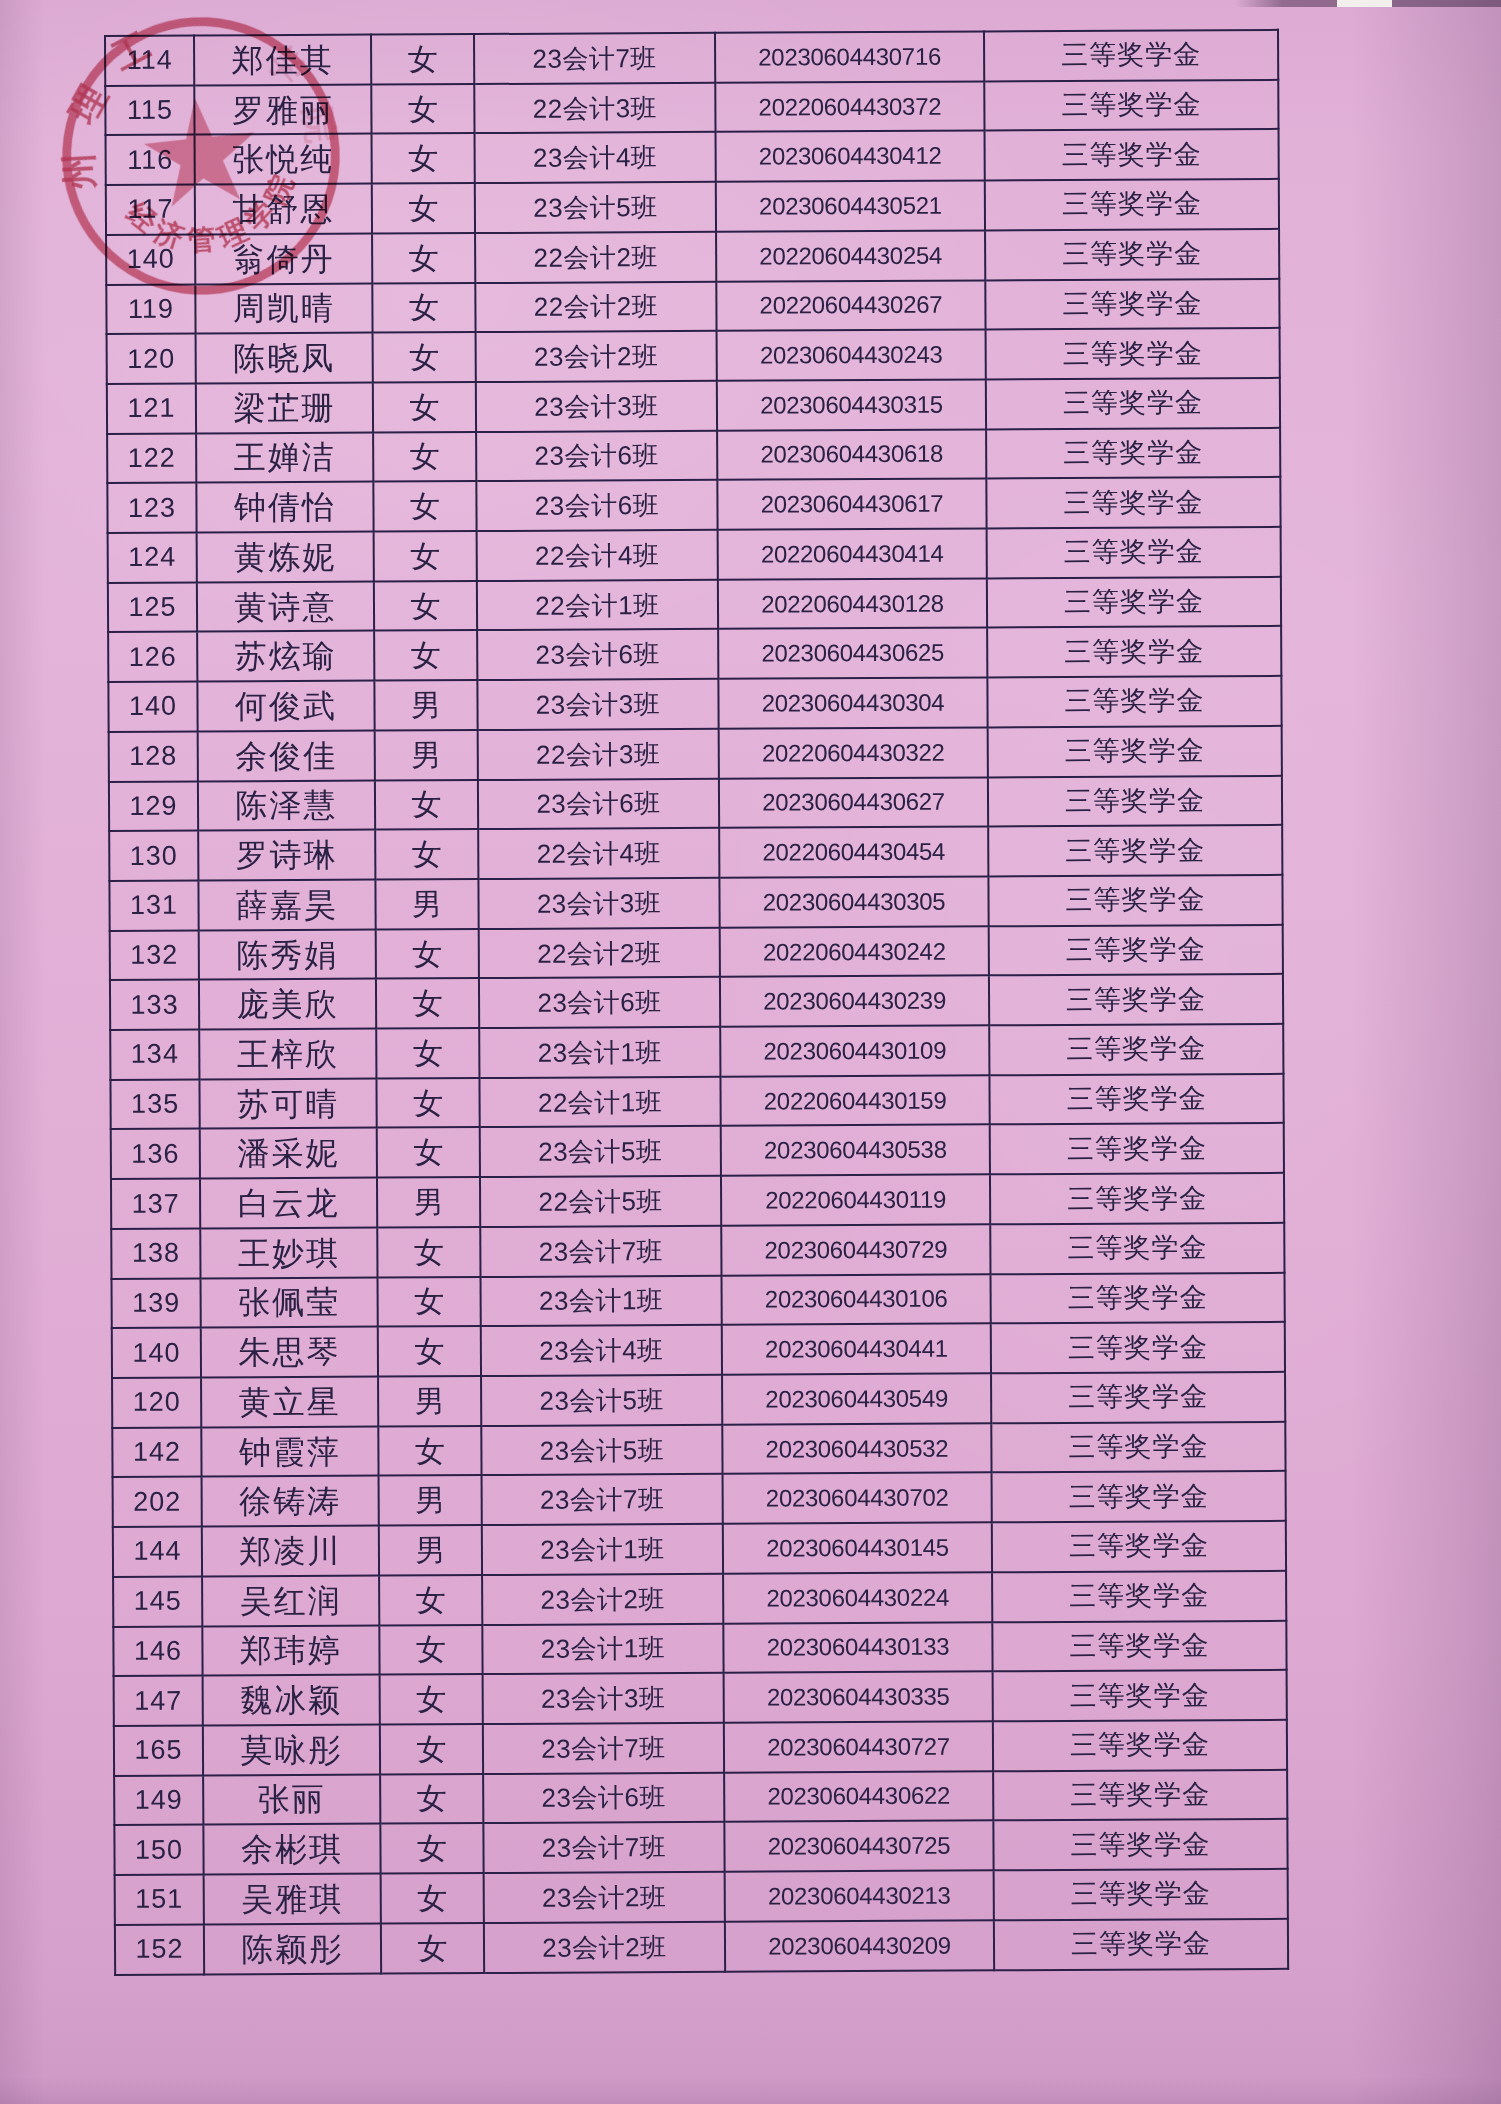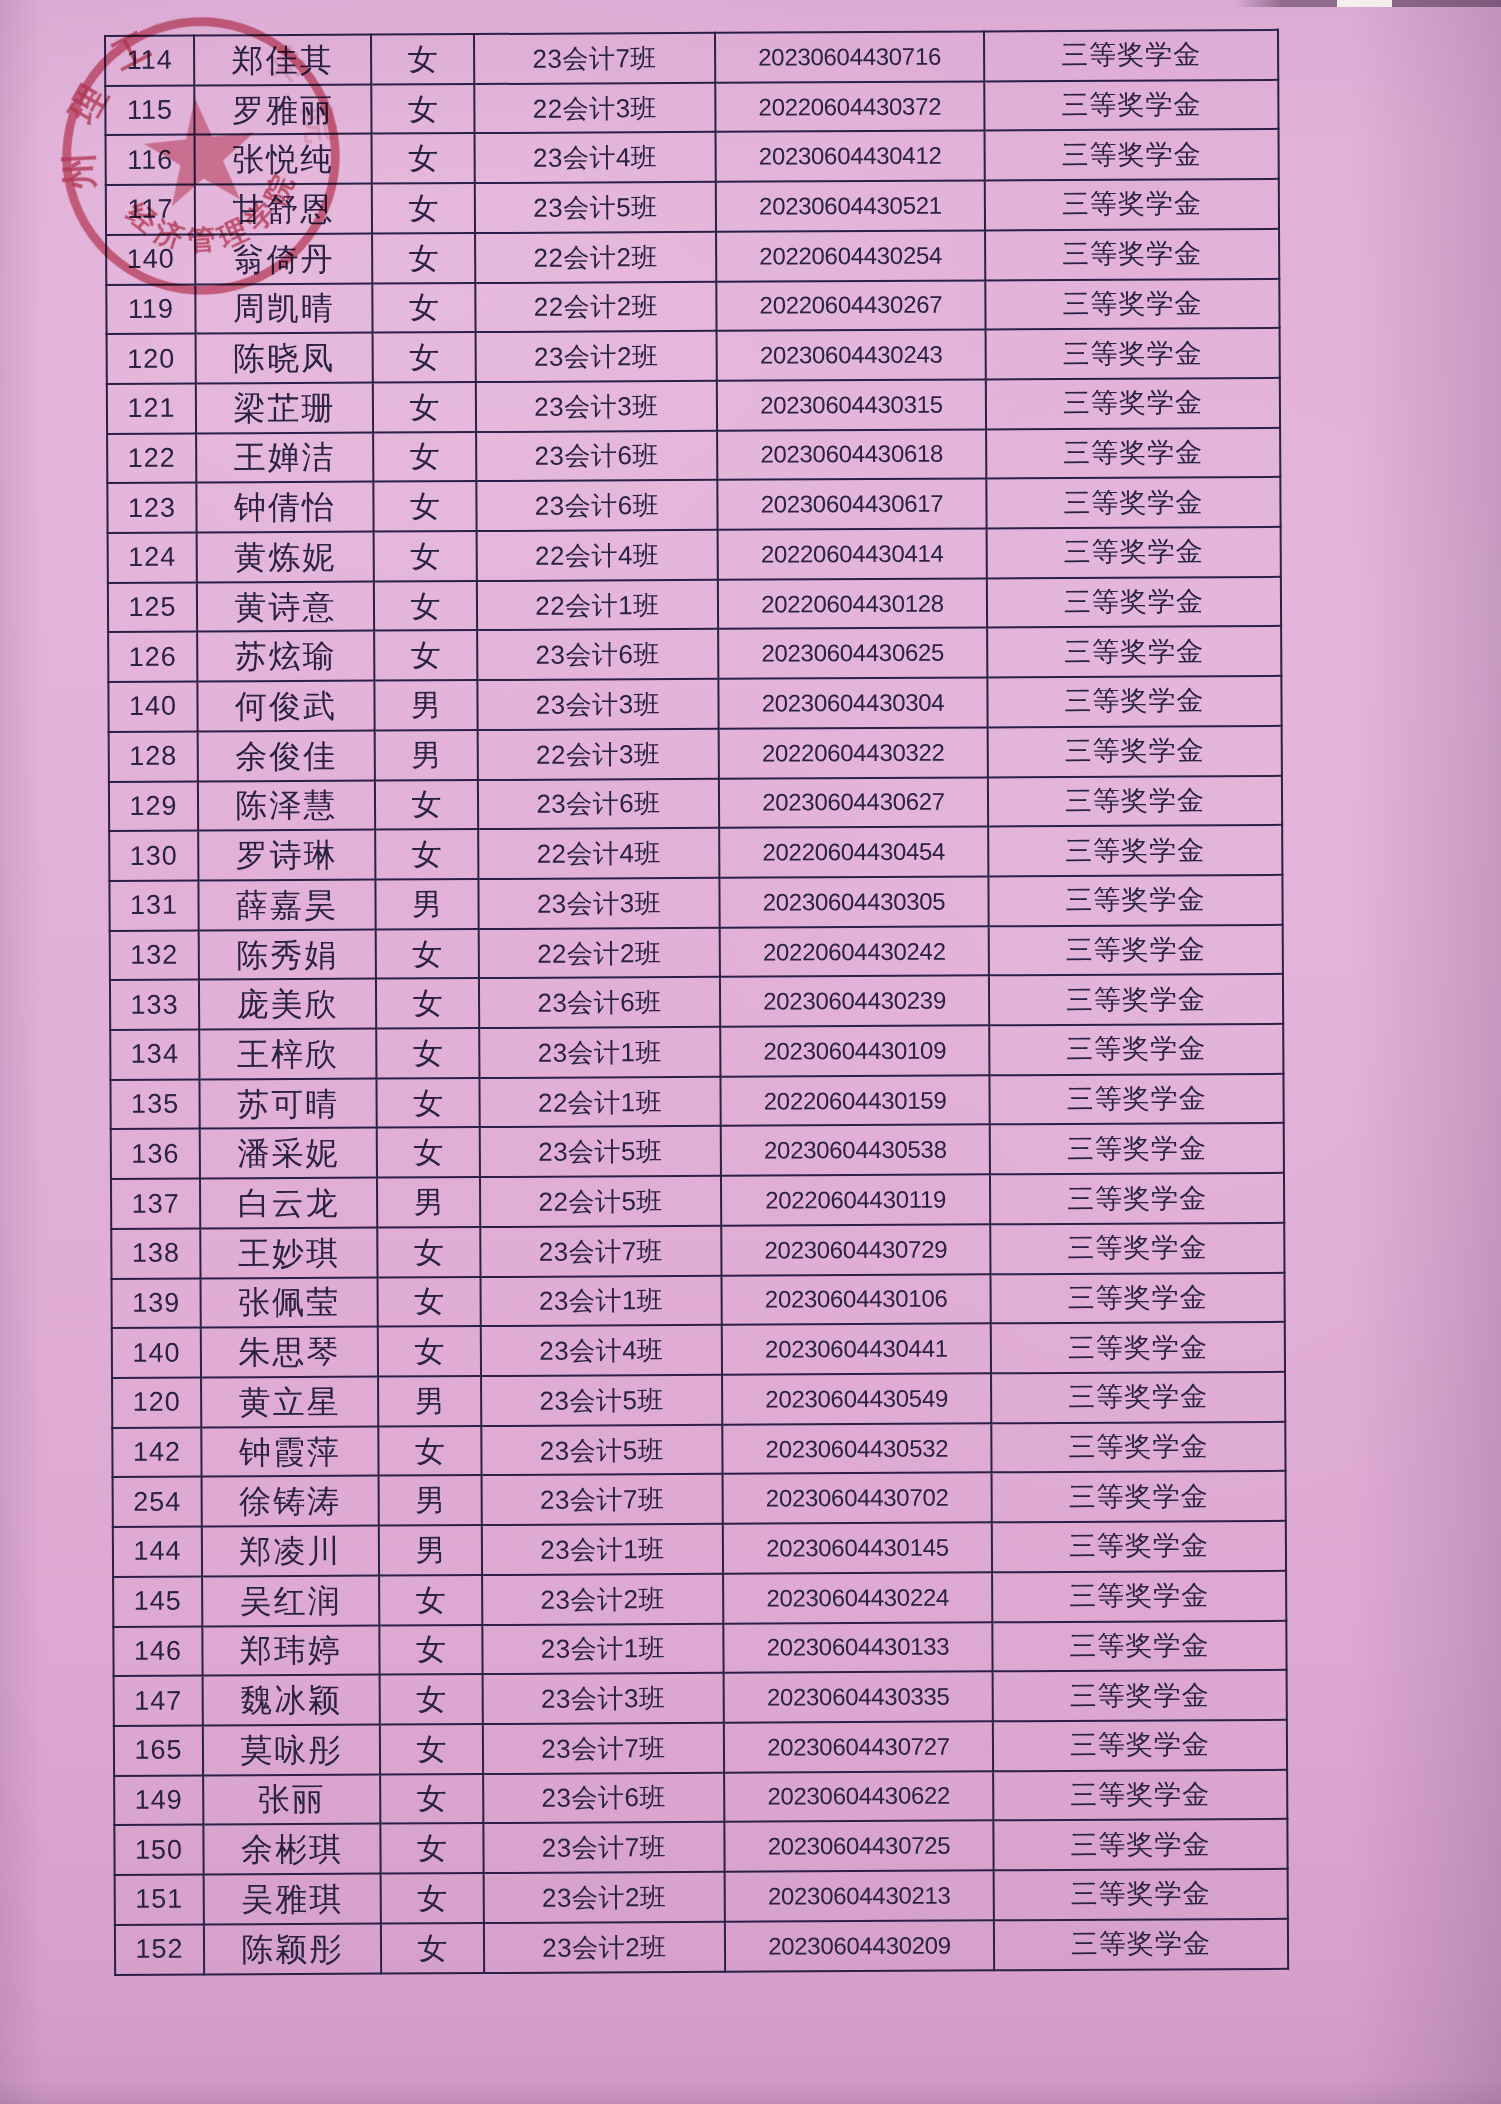--- a/index.html
+++ b/index.html
@@ -300,21 +300,21 @@
         </tr>
         <tr>
           <td class="c-no">142</td>
           <td class="c-name">钟霞萍</td>
           <td class="c-gender">女</td>
           <td class="c-cls">23会计5班</td>
           <td class="c-sid">20230604430532</td>
           <td class="c-award">三等奖学金</td>
         </tr>
         <tr>
-          <td class="c-no">254</td>
+          <td class="c-no">202</td>
           <td class="c-name">徐铸涛</td>
           <td class="c-gender">男</td>
           <td class="c-cls">23会计7班</td>
           <td class="c-sid">20230604430702</td>
           <td class="c-award">三等奖学金</td>
         </tr>
         <tr>
           <td class="c-no">144</td>
           <td class="c-name">郑凌川</td>
           <td class="c-gender">男</td>

